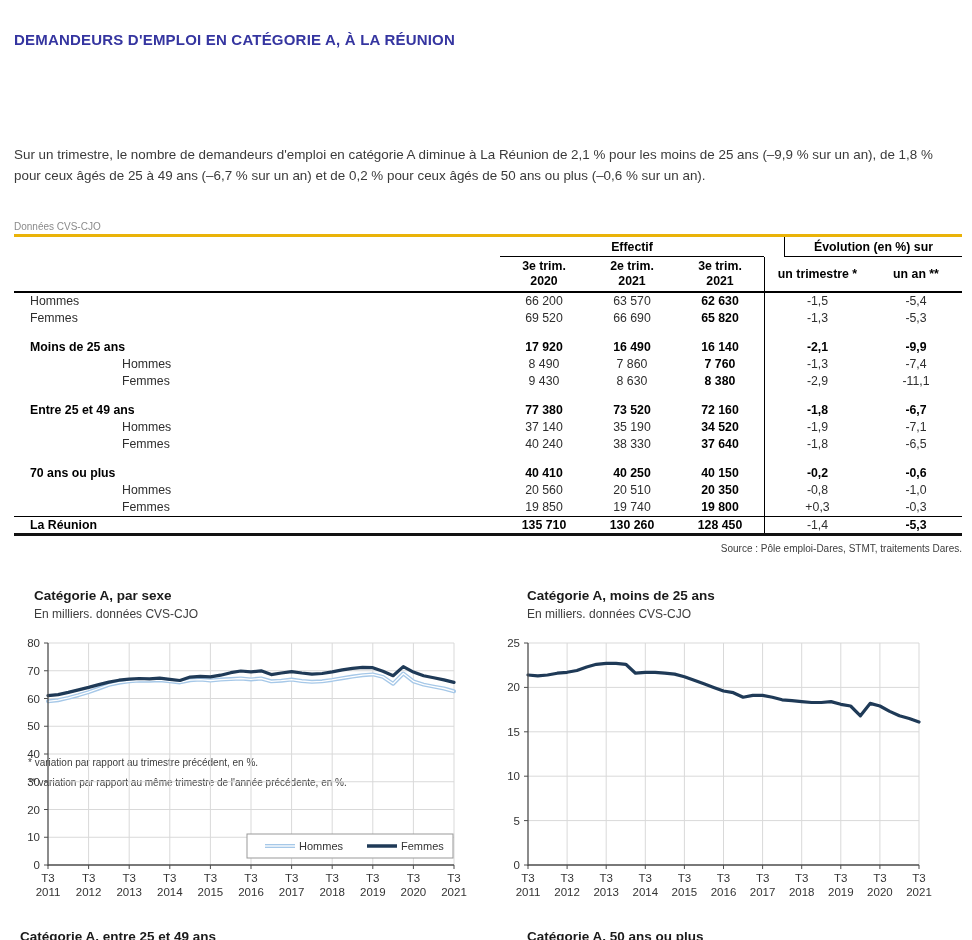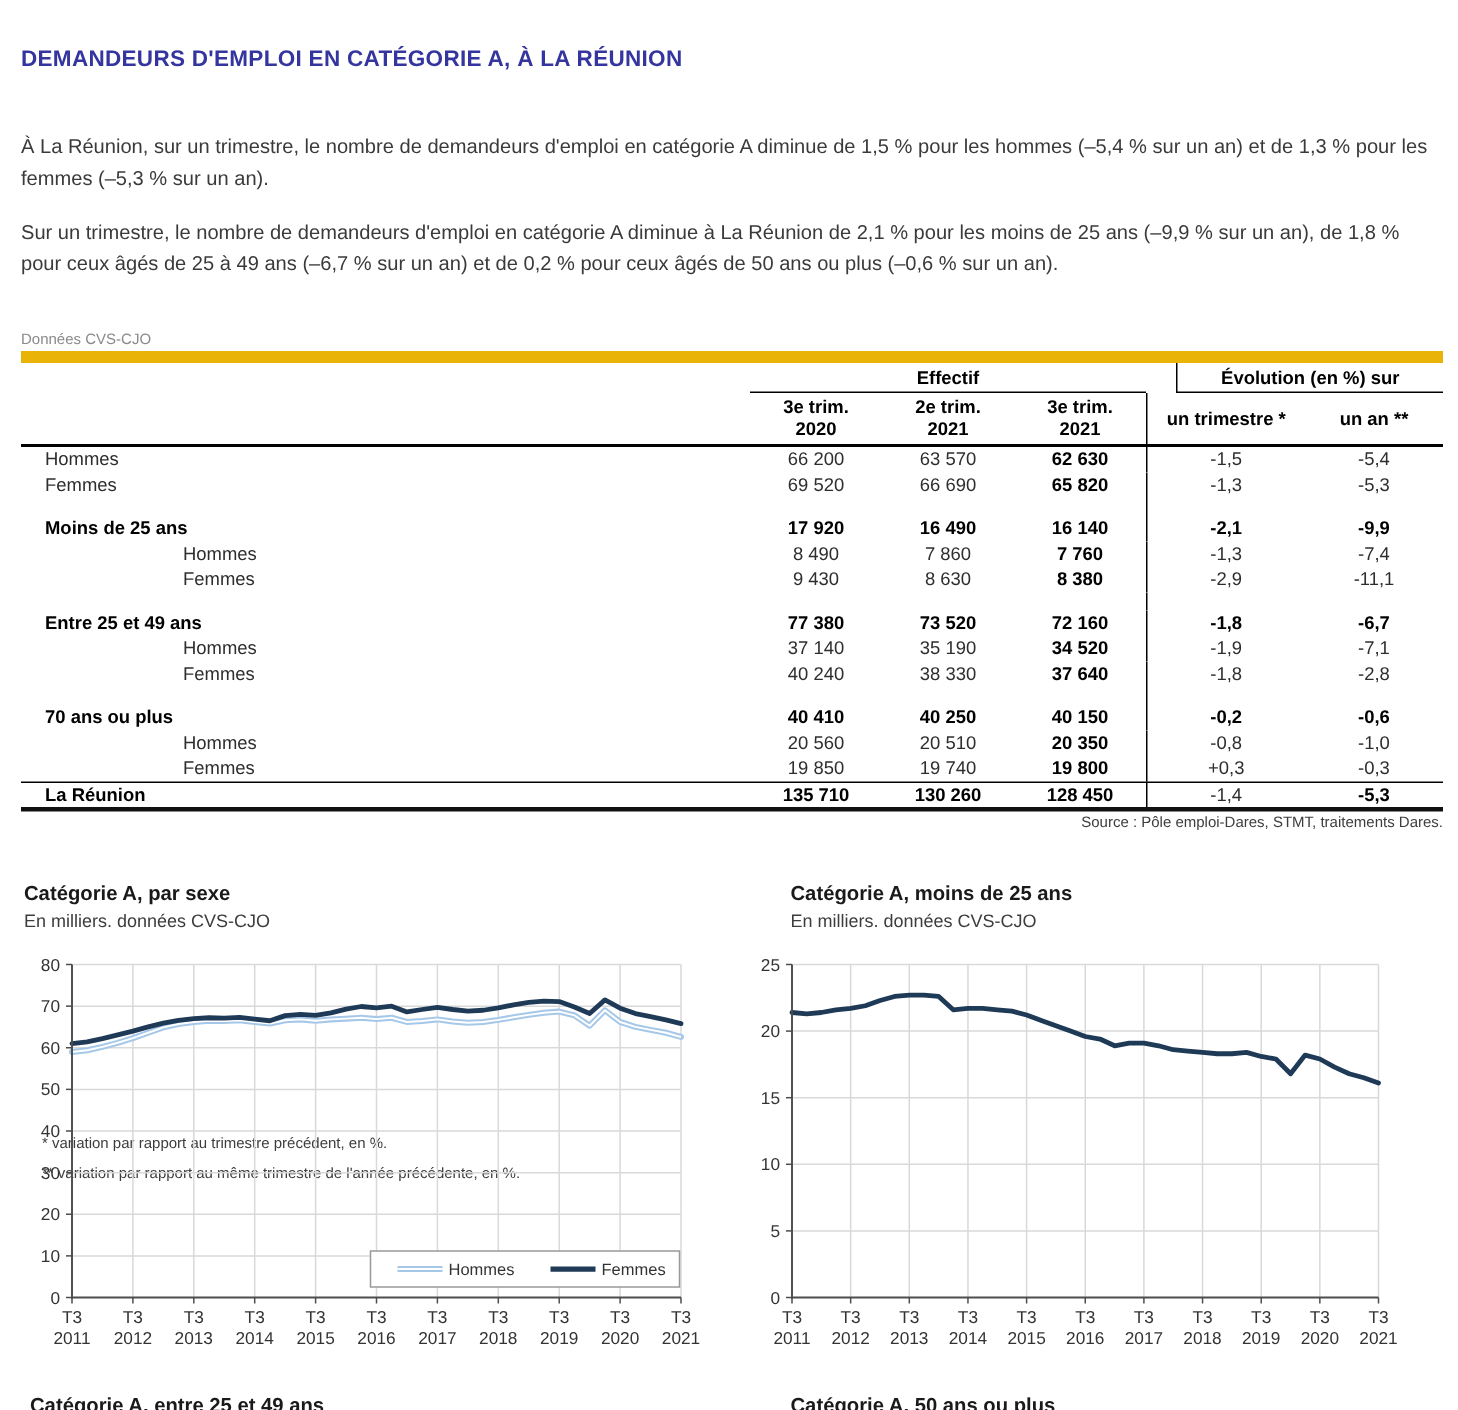--- a/index.html
+++ b/index.html
@@ -12,21 +12,21 @@
   .para { position:absolute; left:14px; width:948px; font-size:13.4px; line-height:21px; color:#3a3a3a; }
   #para1 { top:87px; }
   #para2 { top:144px; }
 
   
   #table-section { position:absolute; left:14px; top:214px; width:948px; }
   .tbl-head { display:flex; justify-content:space-between; align-items:flex-end; height:18px; }
   .tbl-title { font-size:13px; font-weight:bold; color:#111; }
   .tbl-note { font-size:10px; color:#8a8a8a; }
   .tg { margin-top:2px; display:grid; grid-template-columns:486px 88px 88px 88px 106px 92px;
-        border-top:8px solid #eab308; border-bottom:3px solid #111; font-size:12.3px; color:#2e2e2e; }
+        border-top:3px solid #eab308; border-bottom:3px solid #111; font-size:12.3px; color:#2e2e2e; }
   .cell { background:#fff; }
   .hA { height:20px; line-height:20px; font-weight:bold; text-align:center; color:#000; }
   .grp { border-bottom:1px solid #000; }
   .g1 { grid-column:2/5; }
   .g2 { grid-column:5/7;margin-left:20px; }
   .hB { height:36px; border-bottom:2px solid #000; display:flex; flex-direction:column;
         justify-content:center; align-items:center; font-weight:bold; color:#000; line-height:15px; }
   .div-l { border-left:1px solid #000; }
   .row-label { height:17px; line-height:17px; padding-left:16px; }
   .ind { padding-left:108px; }
@@ -39,36 +39,35 @@
   #fn1 { top:543px; }
   #fn2 { top:563px; }
   .src { position:absolute; left:14px; top:543px; width:948px; text-align:right; font-size:10px; color:#3d3d3d; }
 
   
   .chart { position:absolute; top:588px; height:352px; }
   #chart-left  { left:0;   width:472px; }
   #chart-right { left:480px; width:462px; }
   .chart-title { position:absolute; top:0; font-size:13.5px; font-weight:bold; color:#1a1a1a; }
   .chart-sub   { position:absolute; top:19px; font-size:12px; color:#3d3d3d; }
-  #chart-left  .chart-title, #chart-left .chart-sub { left:16px;text-align:center; }
+  #chart-left  .chart-title, #chart-left .chart-sub { left:34px;text-align:center; }
   #chart-right .chart-title, #chart-right .chart-sub { left:47px; }
   .chart svg { position:absolute; left:0; top:42px; }
 
   .partial-title { position:absolute; top:929px; font-size:13.5px; font-weight:bold; color:#1a1a1a; }
   #partial-left { left:20px; }
   #partial-right { left:527px; }
 </style>
 </head>
 <body>
 
 <div class="page">
 
   <h1 class="doc-title">DEMANDEURS D'EMPLOI EN CATÉGORIE A, À LA RÉUNION</h1>
 
-  <p class="para" id="para1">À La Réunion, sur un trimestre, le nombre de demandeurs d'emploi en catégorie A diminue de 1,5 % pour les hommes (–5,4 % sur un an) et de 1,3 % pour les femmes (–5,3 % sur un an).</p>
   <p class="para" id="para2">Sur un trimestre, le nombre de demandeurs d'emploi en catégorie A diminue à La Réunion de 2,1 % pour les moins de 25 ans (–9,9 % sur un an), de 1,8 % pour ceux âgés de 25 à 49 ans (–6,7 % sur un an) et de 0,2 % pour ceux âgés de 50 ans ou plus (–0,6 % sur un an).</p>
 
   <div id="table-section">
     <div class="tbl-head">
       <span class="tbl-note">Données CVS-CJO</span>
     </div>
     <div class="tg" id="table-grid">
       <div class="cell hA"></div>
       <div class="cell hA grp g1">Effectif</div>
       <div class="cell hA grp g2 div-l">Évolution (en %) sur</div>
@@ -145,21 +144,21 @@
         <div class="cell val">37 140</div>
         <div class="cell val">35 190</div>
         <div class="cell val b">34 520</div>
         <div class="cell val div-l">-1,9</div>
         <div class="cell val">-7,1</div>
         <div class="cell row-label ind">Femmes</div>
         <div class="cell val">40 240</div>
         <div class="cell val">38 330</div>
         <div class="cell val b">37 640</div>
         <div class="cell val div-l">-1,8</div>
-        <div class="cell val">-2,8</div>
+        <div class="cell val">-6,5</div>
         <div class="cell sp"></div>
         <div class="cell sp"></div>
         <div class="cell sp"></div>
         <div class="cell sp"></div>
         <div class="cell sp div-l"></div>
         <div class="cell sp"></div>
         <div class="cell row-label b">70 ans ou plus</div>
         <div class="cell val b">40 410</div>
         <div class="cell val b">40 250</div>
         <div class="cell val b">40 150</div>

